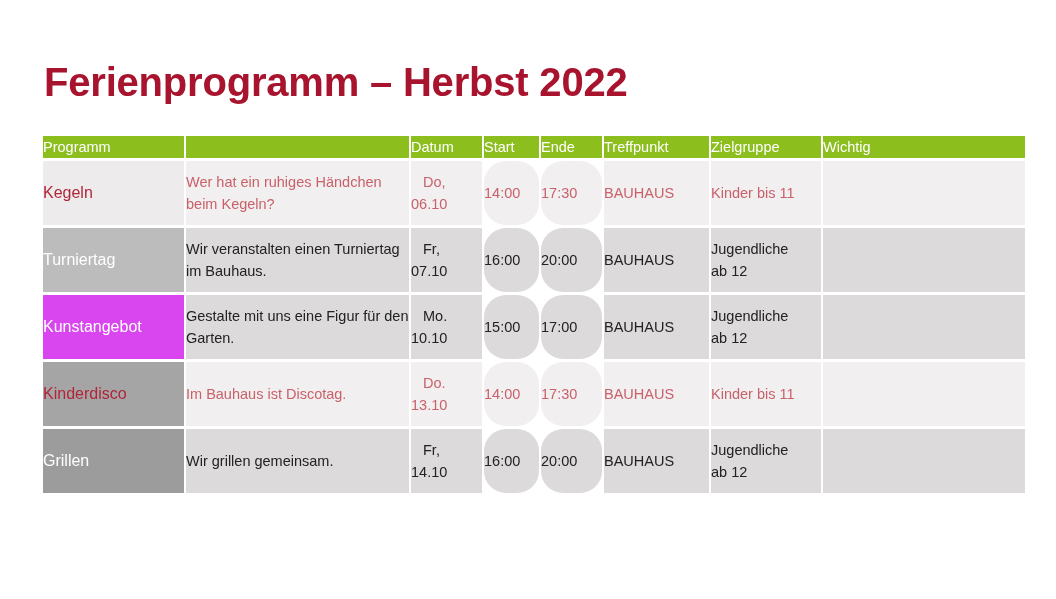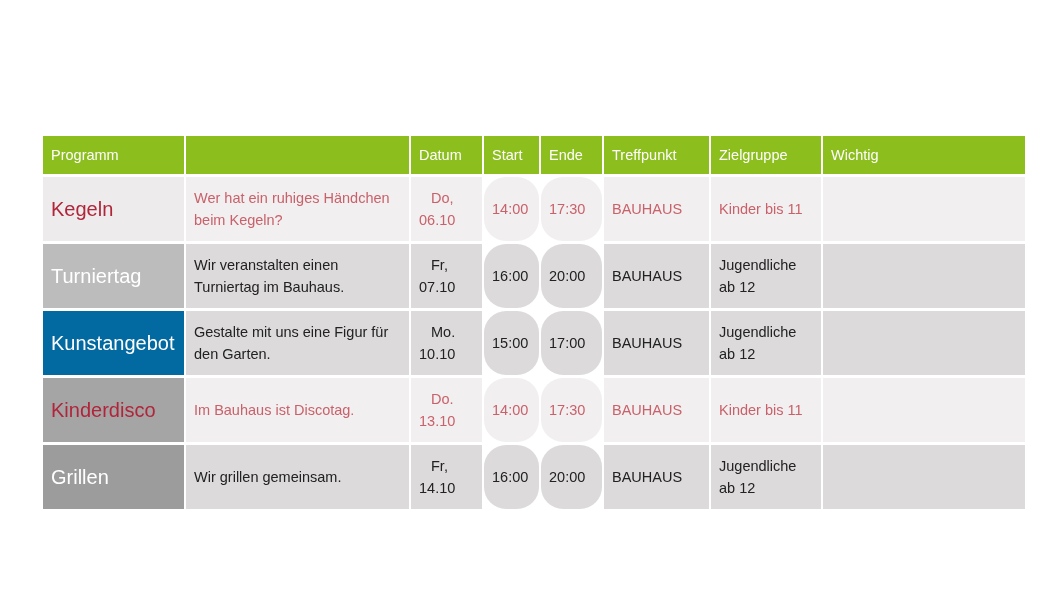--- a/index.html
+++ b/index.html
@@ -42,21 +42,21 @@
   table.program-table {
     border-collapse: separate;
     border-spacing: 2px 3px;
     width: 986px;
     table-layout: fixed;
     margin: 0;
   }
 
   table.program-table th,
   table.program-table td {
-    padding: 8px;
+    padding: 0;
     margin: 0;
     vertical-align: middle;
     font-weight: normal;
     text-align: left;
   }
 
   
   thead th {
     background: #8CBE1E;
     color: #ffffff;
@@ -77,27 +77,27 @@
     padding: 6px 8px 6px 8px;
     background: #DCDADB;
   }
 
   tbody tr.row-light td { background: #F1EFF0; }
   tbody tr.row-dark  td { background: #DCDADB; }
 
   
   td.prog {
     font-weight: bold;
-    font-size: 20px;
+    font-size: 16px;
     padding-left: 10px;
     white-space: nowrap;
   }
   td.prog.sw-0 { background: #EDEBEC; color: #B0253A; }
   td.prog.sw-1 { background: #BDBCBD; color: #FFFFFF; }
-  td.prog.sw-2 { background: #0369a1; color: #FFFFFF; }
+  td.prog.sw-2 { background: #d946ef; color: #FFFFFF; }
   td.prog.sw-3 { background: #A6A5A6; color: #B0253A; }
   td.prog.sw-4 { background: #9D9C9D; color: #FFFFFF; margin-left: 32px; }
 
   
   tr.accent td.desc,
   tr.accent td.datum,
   tr.accent td.start,
   tr.accent td.ende,
   tr.accent td.treff,
   tr.accent td.ziel { color: #C9616A; }
@@ -111,20 +111,21 @@
   td.treff { white-space: nowrap; }
 
   
   tbody tr { height: 64px; }
 </style>
 </head>
 <body>
 
 <div class="slide">
 
+  <div class="page-title">Ferienprogramm – Herbst 2022</div>
 
   <div class="table-wrap">
     <table class="program-table">
       <colgroup>
         <col style="width:141px">
         <col style="width:223px">
         <col style="width:71px">
         <col style="width:55px">
         <col style="width:61px">
         <col style="width:105px">

